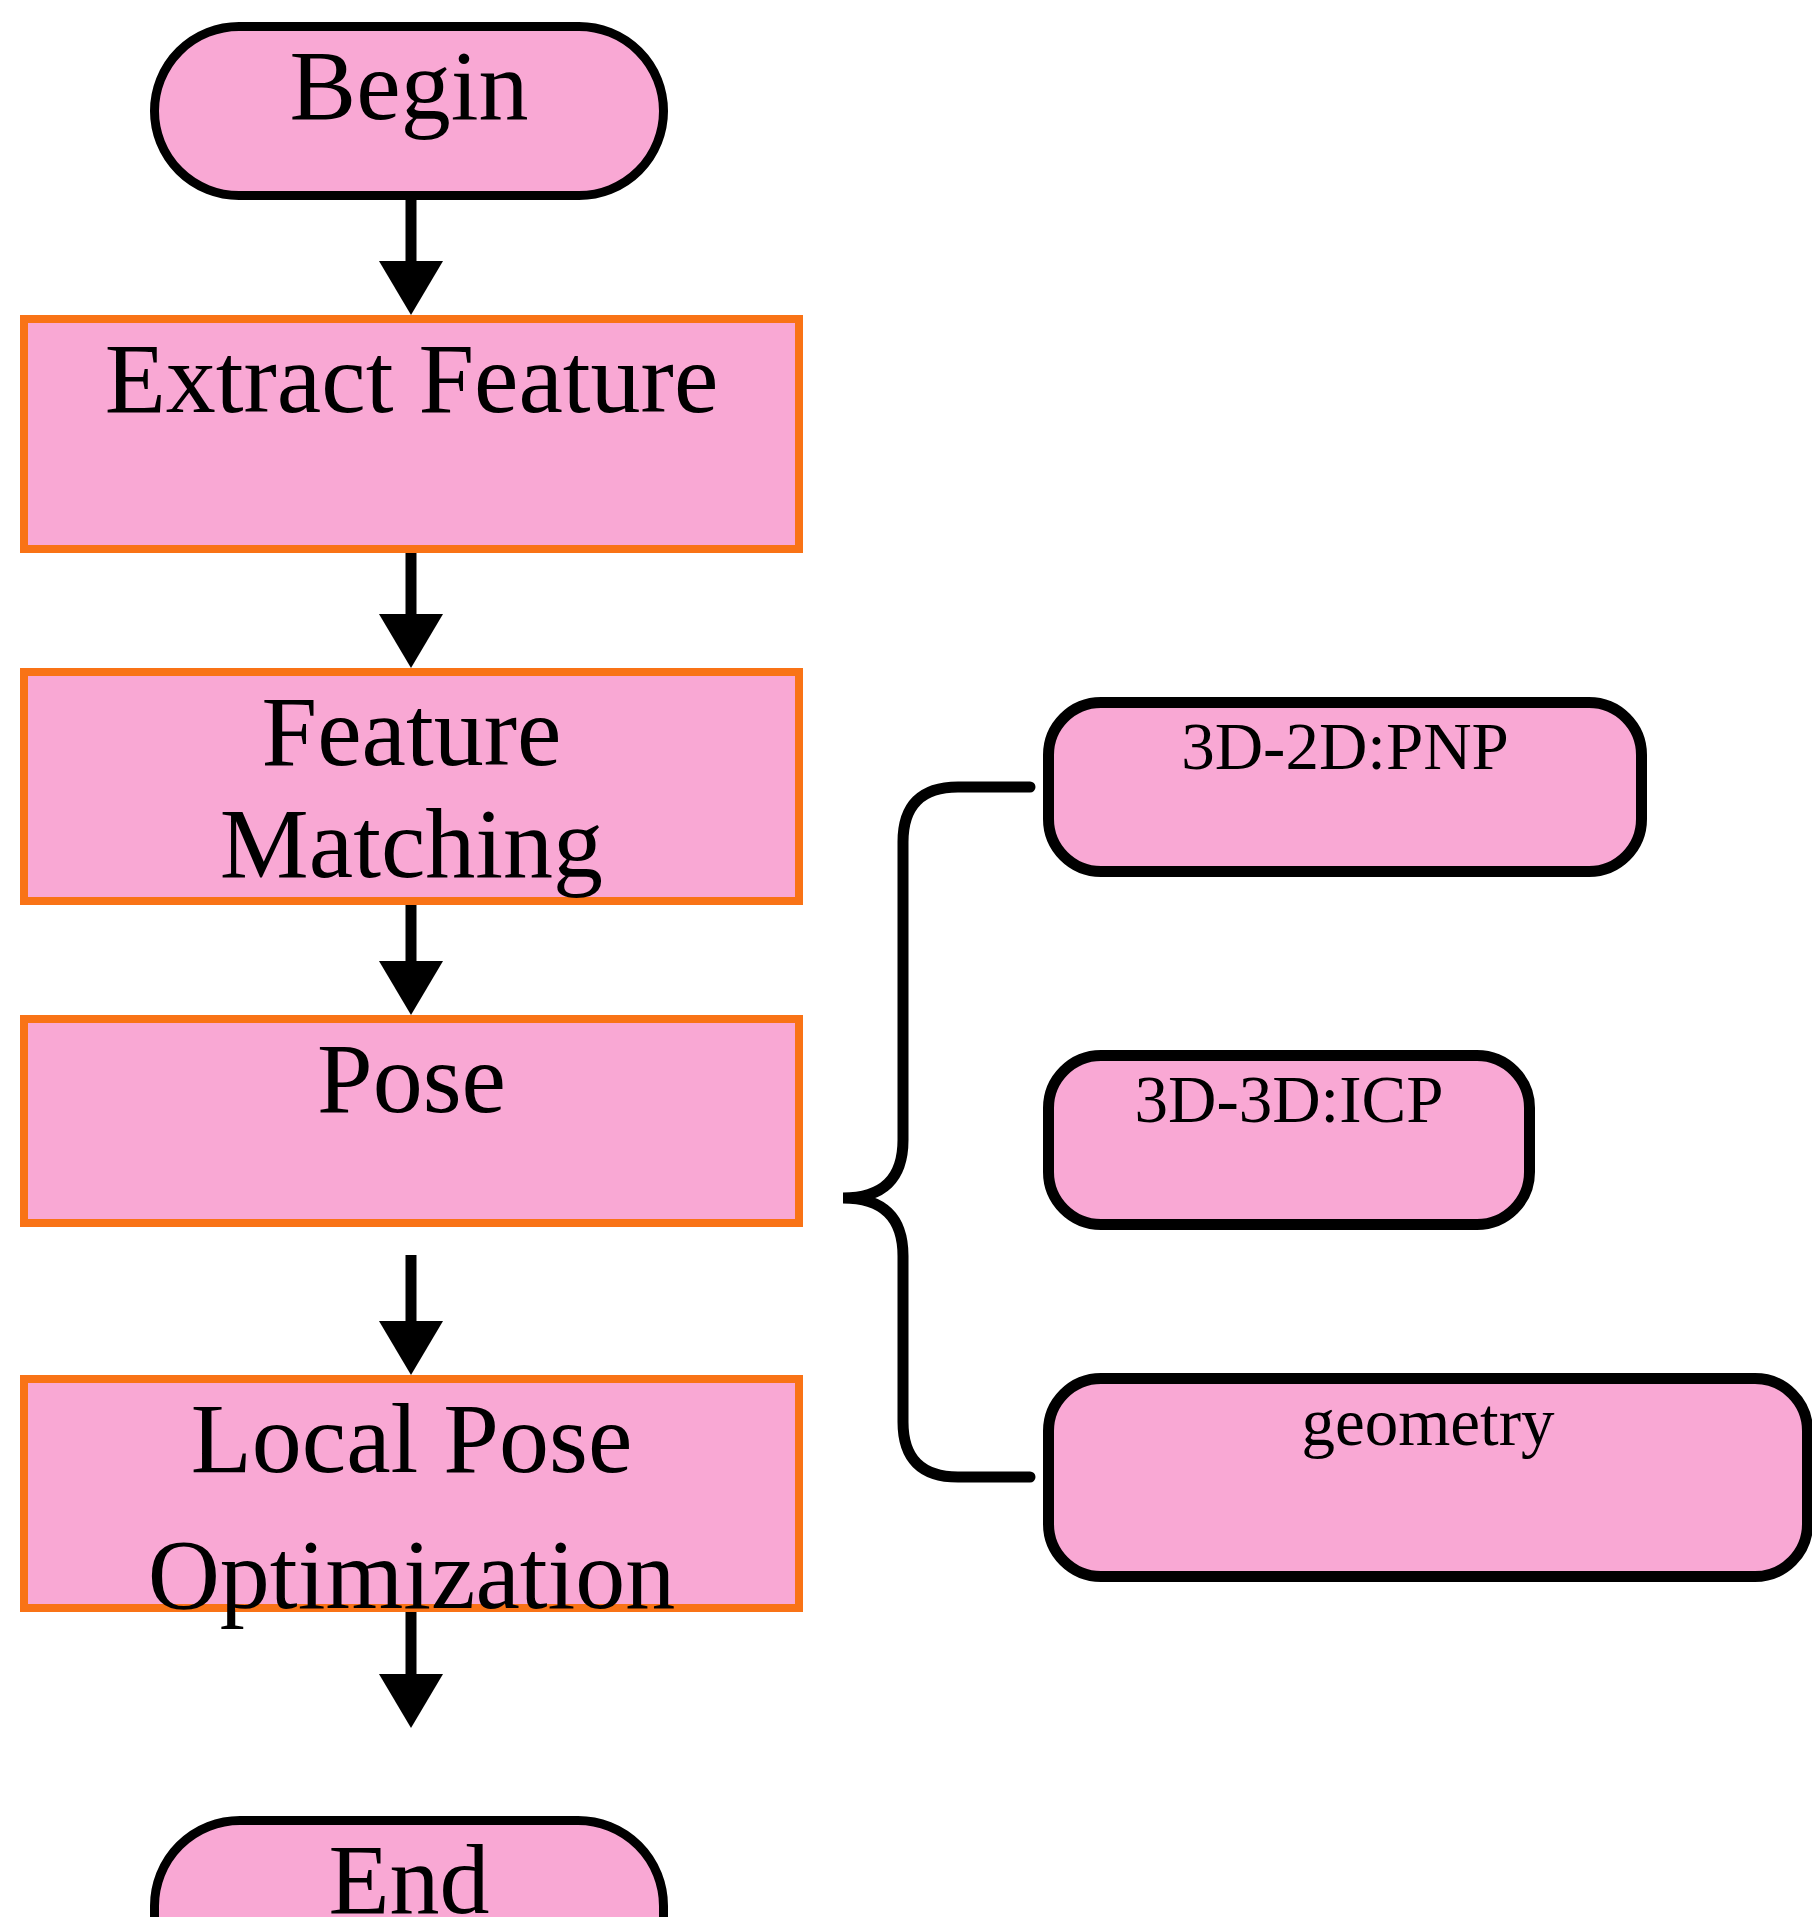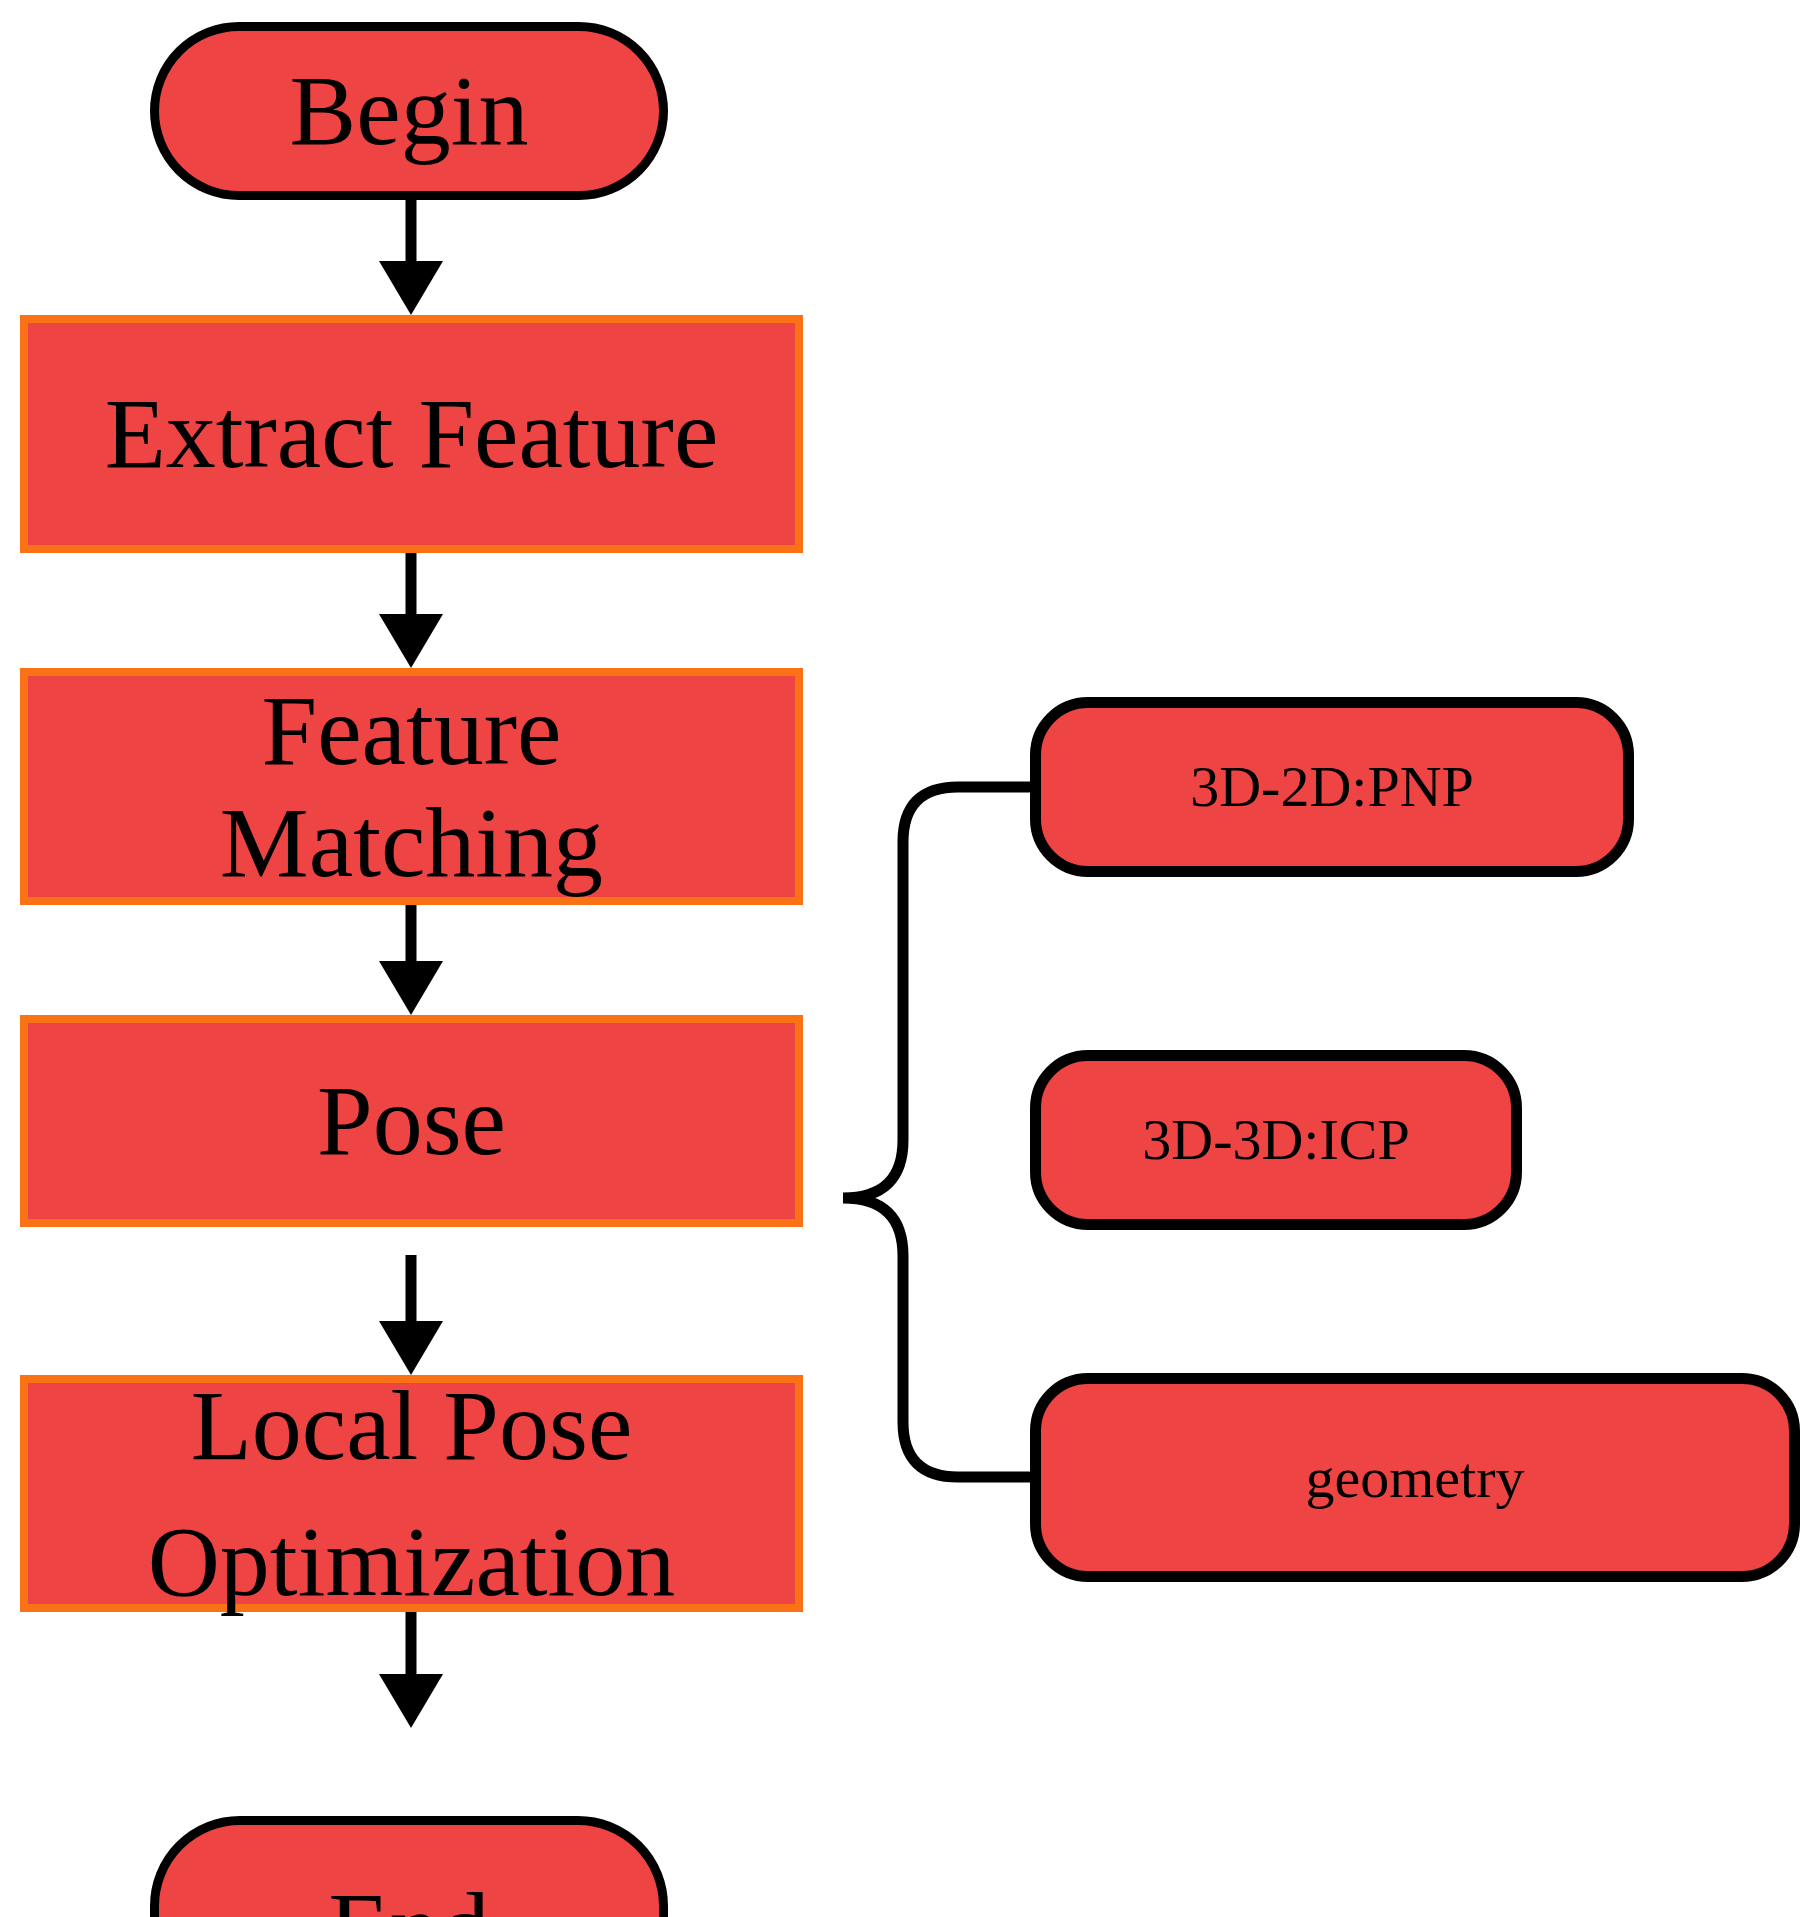--- a/index.html
+++ b/index.html
@@ -18,24 +18,23 @@
   #connector-layer {
     position: absolute;
     left: 0;
     top: 0;
     width: 1812px;
     height: 1917px;
   }
   .node {
     position: absolute;
     box-sizing: border-box;
-    background: #ef4444;
+    background: #f9a8d4;
     display: flex;
     flex-direction: column;
-    justify-content: center;
     align-items: center;
     text-align: center;
   }
   .node .line {
     display: block;
     white-space: nowrap;
   }
   .terminator {
     border: 9px solid #000000;
     border-radius: 90px;
@@ -43,22 +42,23 @@
     line-height: 1.1;
   }
   .process {
     border: 8px solid #f97316;
     font-size: 100px;
     line-height: 1.12;
   }
   .option {
     border: 11px solid #000000;
     border-radius: 58px;
-    font-size: 58px;
+    font-size: 67px;
     line-height: 1.16;
+    margin-left: 13px;
   }
   
   #node-begin    { left: 150px; top: 22px;   width: 518px; height: 178px; }
   #node-extract  { left: 20px;  top: 315px;  width: 783px; height: 238px; }
   #node-matching { left: 20px;  top: 668px;  width: 783px; height: 237px; }
   #node-pose     { left: 20px;  top: 1015px; width: 783px; height: 212px; }
   #node-local    { left: 20px;  top: 1375px; width: 783px; height: 237px; gap: 24px; }
   #node-end      { left: 150px; top: 1816px; width: 518px; height: 224px; }
   
   #node-pnp      { left: 1030px; top: 697px;  width: 604px; height: 180px; }

